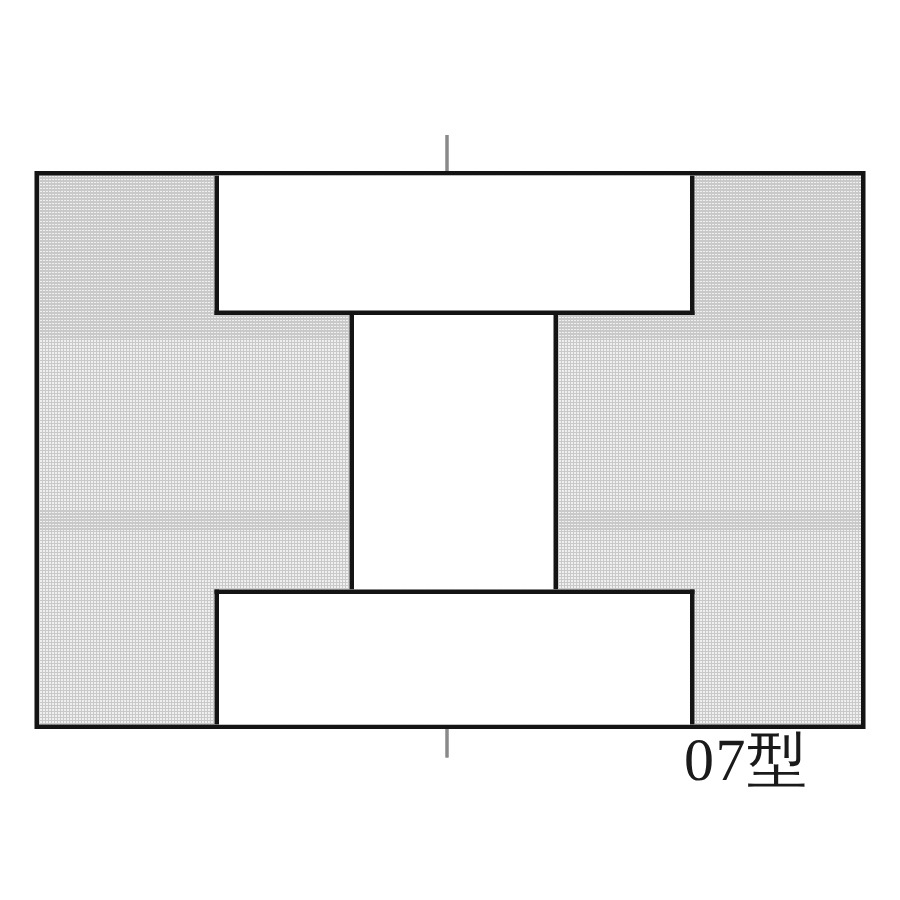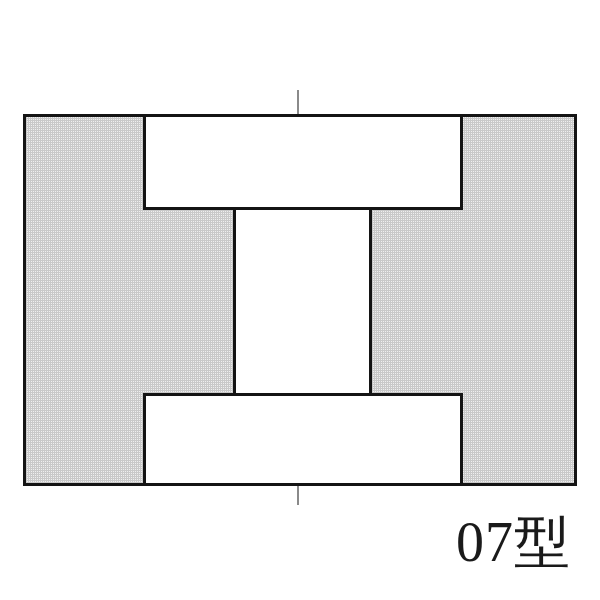--- a/index.html
+++ b/index.html
@@ -67,22 +67,22 @@
     left: 297px;
     top: 90px;
     width: 2px;
     height: 415px;
     background: var(--centerline, #8a8a8a);
   }
   
   .type-label {
     position: absolute;
     left: 456px;
-    top: 520px;
-    font-size: 56px;
+    top: 485px;
+    font-size: 40px;
     line-height: 44px;
     color: var(--label, #1a1a1a);
     letter-spacing: 1px;
     white-space: nowrap;
   }
 </style>
 </head>
 <body>
 
 <div id="canvas" style="--page-bg: #ffffff; --outline: #141414; --fill: #efefef; --mesh: #c9c9c9; --cutout: #ffffff; --centerline: #8a8a8a; --label: #1a1a1a;">

